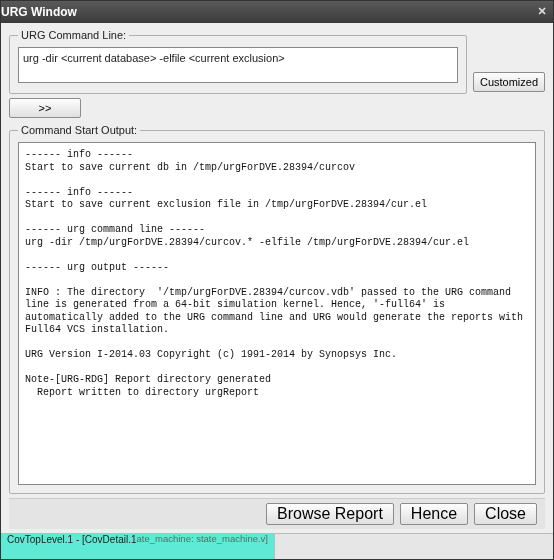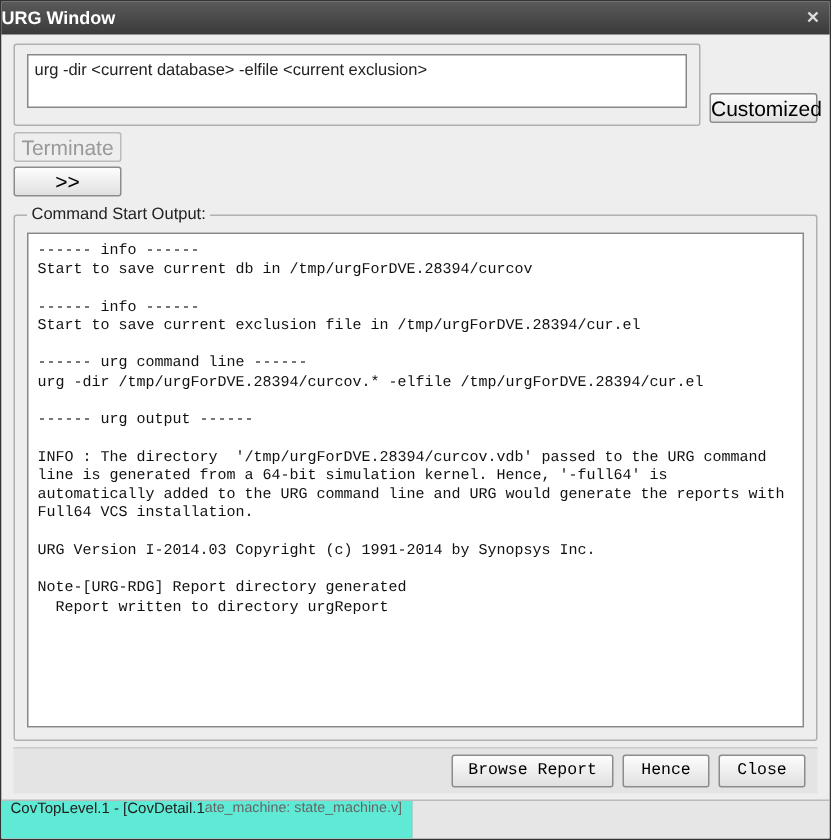--- a/index.html
+++ b/index.html
@@ -82,21 +82,21 @@
   .btn-col {
     display: flex;
     flex-direction: column;
     gap: 3px;
     width: 72px;
     justify-content: flex-end;
     padding-bottom: 2px;
   }
   button.side {
     height: 20px;
-    font-size: 14px;
+    font-size: 11px;
     background: linear-gradient(to bottom,#fdfdfd,#e0e0e0);
     border: 1px solid #8c8c8c;
     border-radius: 2px;
     cursor: pointer;
   }
   button.side:disabled {
     color: #999;
     background: #eee;
     border-color: #bbb;
     cursor: default;
@@ -137,27 +137,26 @@
     display: flex;
     justify-content: flex-end;
     gap: 6px;
     padding: 4px 8px;
     border-top: 1px solid #ccc;
     background: #e4e4e4;
   }
   button.bottom {
     height: 22px;
     min-width: 58px;
-    font-size: 11px;
+    font-size: 16px;
     background: linear-gradient(to bottom,#fdfdfd,#e0e0e0);
     border: 1px solid #8c8c8c;
     border-radius: 2px;
     padding: 0 10px;
     cursor: pointer;
-    font-family: Liberation Mono, monospace;
   }
   .statusbar {
     display: flex;
     align-items: stretch;
     height: 26px;
     background: #e6e6e6;
     border-top: 1px solid #bbb;
     overflow: hidden;
   }
   .status-tab {
@@ -180,30 +179,30 @@
 <div class="window">
   <div class="titlebar">
     <span>URG Window</span>
     <span class="close-icon">✕</span>
   </div>
 
   <div class="content">
 
     <div class="top-row">
       <fieldset>
+        <legend>URG Command Line:</legend>
         <textarea class="cmdline" style="">urg -dir &lt;current database&gt; -elfile &lt;current exclusion&gt;</textarea>
       </fieldset>
       <div class="btn-col">
         <button class="side">Customized</button>
       </div>
     </div>
 
     <div class="append-row">
       <div class="btn-col">
-        <button class="side" disabled="">Terminate</button>
         <button class="side">&gt;&gt;</button>
       </div>
     </div>
 
     <fieldset class="output">
       <legend>Command Start Output:</legend>
       <div class="output-box">------ info ------
 Start to save current db in /tmp/urgForDVE.28394/curcov
 
 ------ info ------

